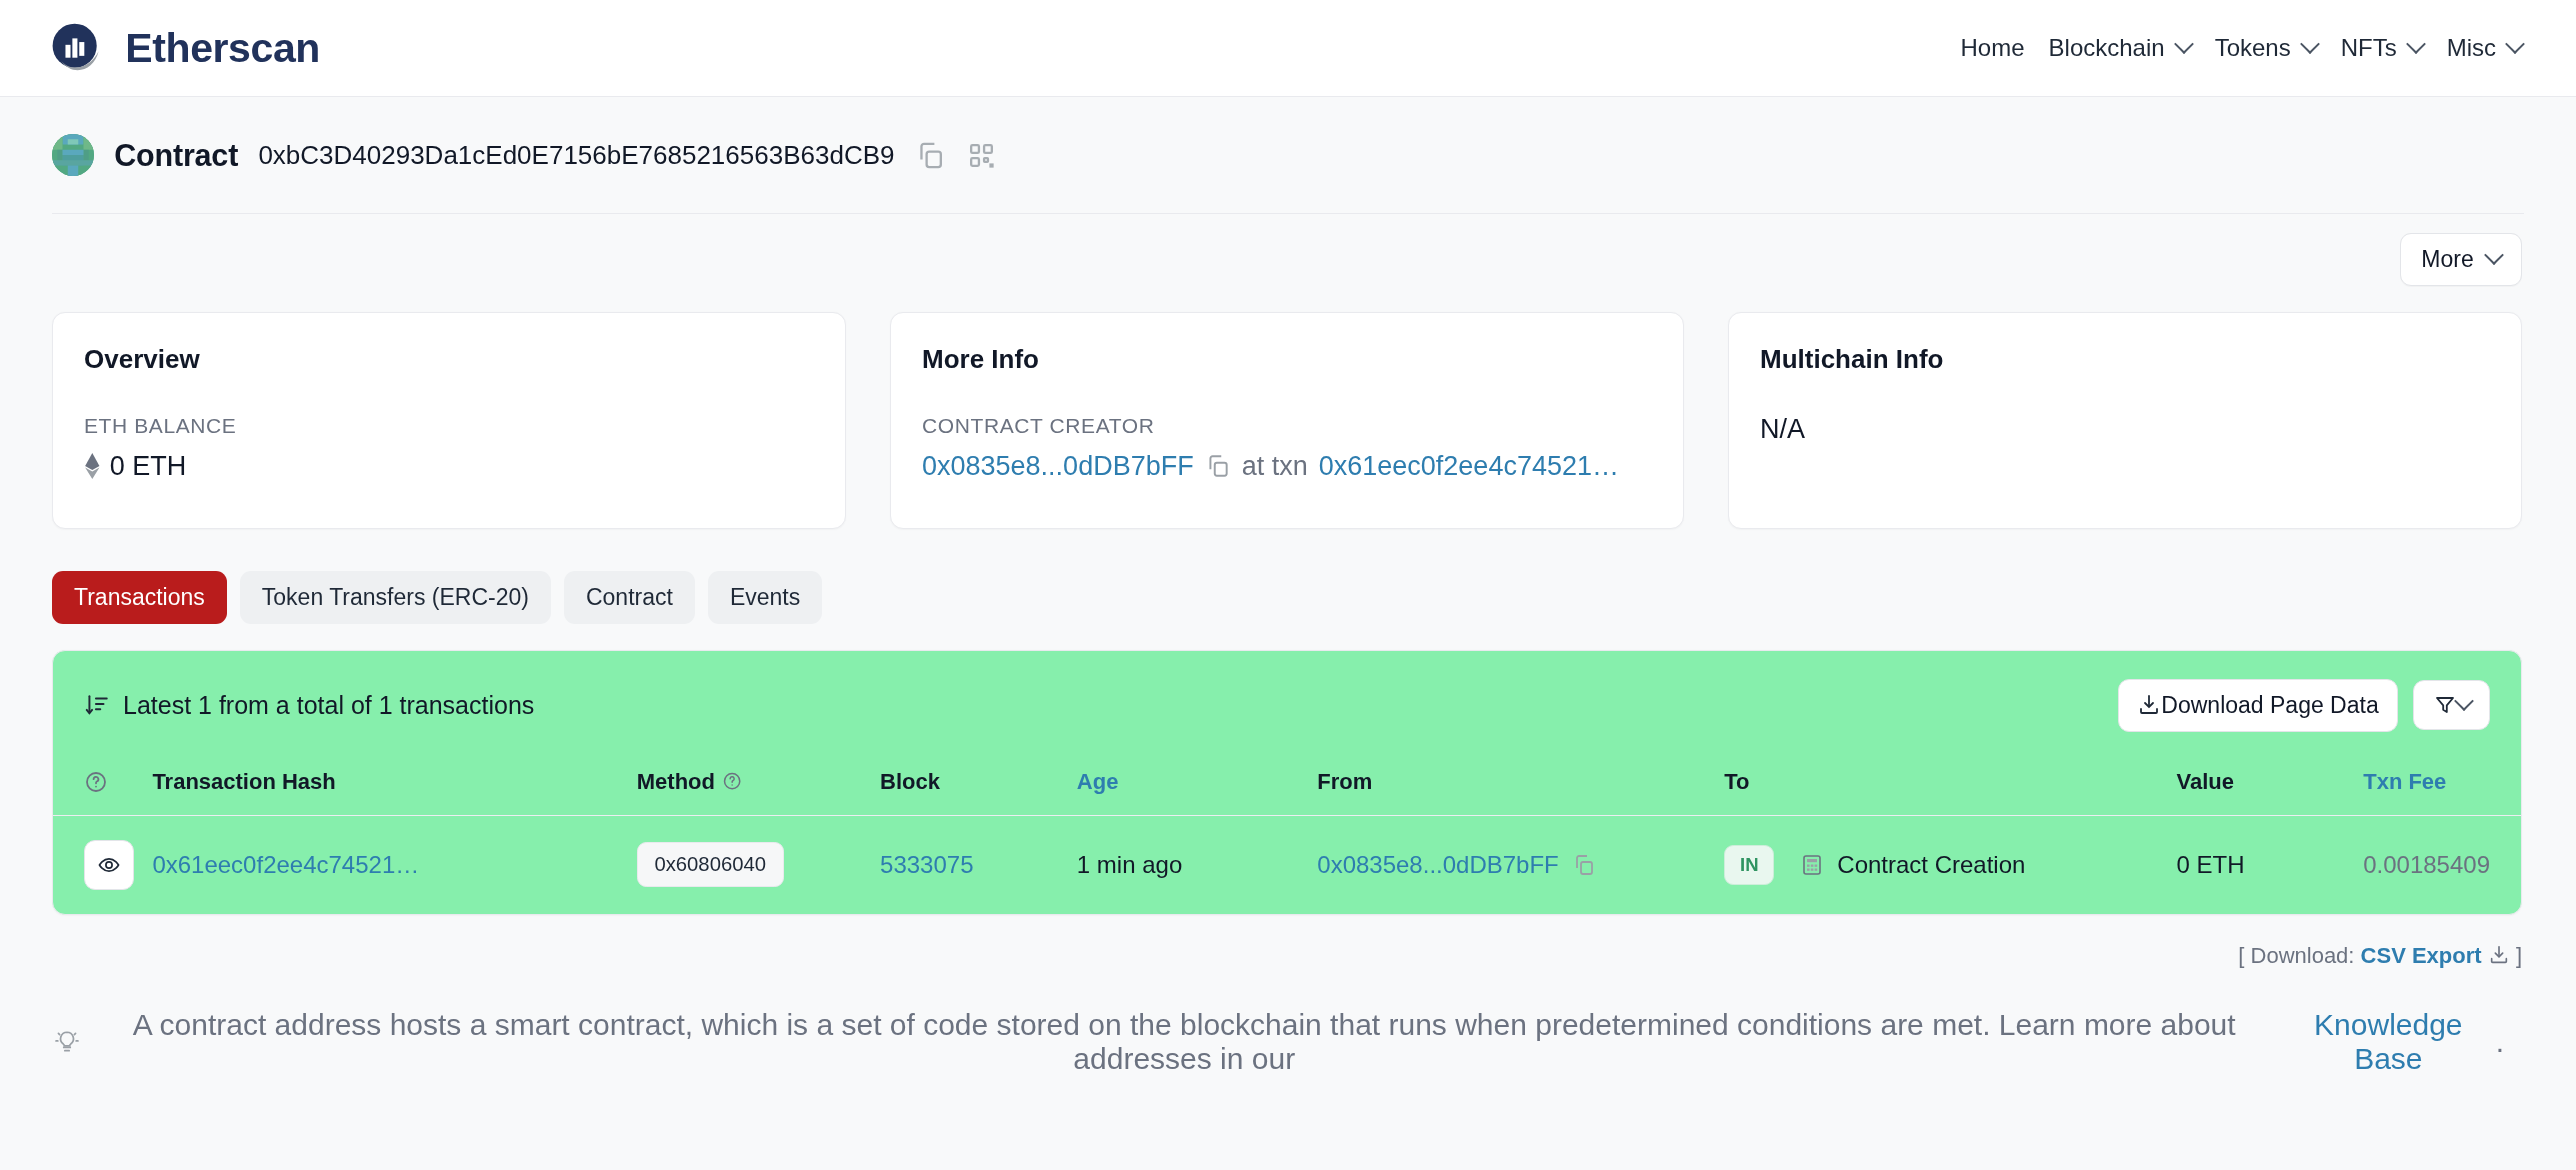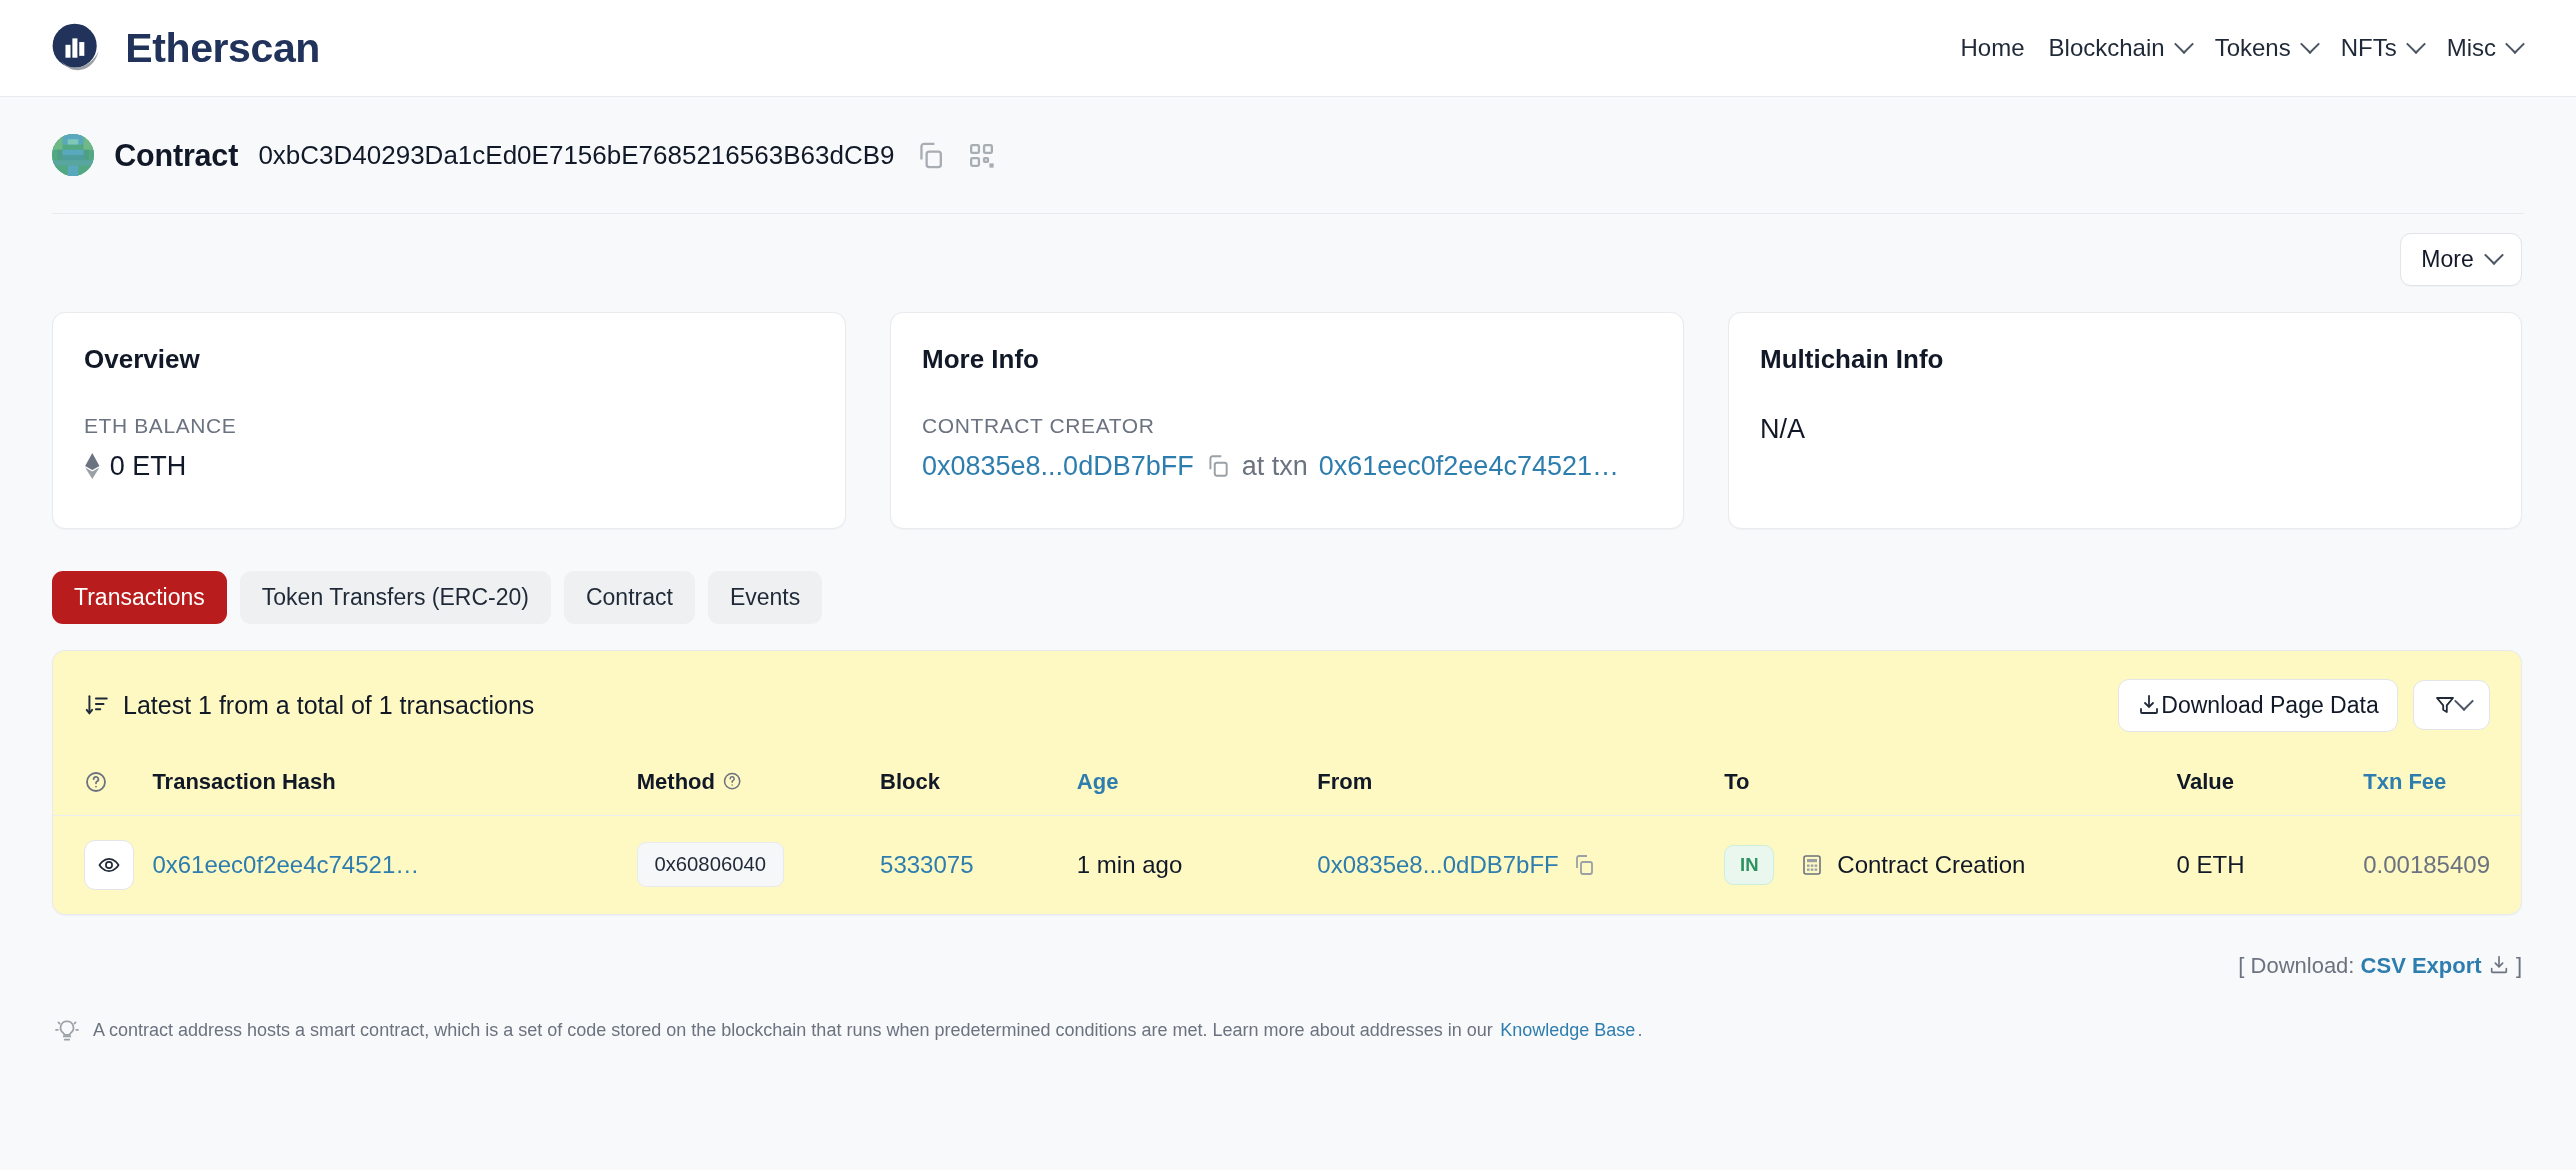--- a/index.html
+++ b/index.html
@@ -89,21 +89,21 @@
   
   .tabs { display: flex; gap: 13px; padding: 42px 54px 0 52px; }
   .tab {
     border-radius: 11px; padding: 13px 22px; font-size: 23px;
     background: #eef0f2; color: #1f2937; cursor: pointer; white-space: nowrap;
   }
   .tab.active { background: #b91c1c; color: #ffffff; font-weight: 400; }
 
   
   .panel {
-    margin: 26px 54px 14px 52px; background: #fef9c3;
+    margin: 26px 54px 4px 52px; background: #86efac;
     border: 0.9px solid #e9eaee; border-radius: 13px;
     box-shadow: 0 0.9px 1.8px rgba(16,24,40,.03);
   }
   .panel-head {
     display: flex; align-items: center; justify-content: space-between;
     padding: 28px 31px 24px 31px;
   }
   .panel-head-left { display: flex; align-items: center; gap: 13px; font-size: 25px; color: #111827; }
   .panel-head-right { display: flex; align-items: center; gap: 14.8px; }
   .icon-btn {
@@ -152,21 +152,21 @@
   .fee { color: #6b7280; }
 
   .csv-line {
     text-align: right; padding: 24px 54px 0 0;
     font-size: 22px; color: #6b7280;
   }
   .csv-line .link { font-weight: 700; }
 
   .hint {
     display: flex; align-items: center; gap: 13px;
-    padding: 39px 56px 0 54px; font-size: 18px; color: #6b7280;
+    padding: 39px 72px 0 54px; font-size: 30px; color: #6b7280; text-align: center;
   }
 
   svg { display: block; }
 </style>
 </head>
 <body>
 
 <div class="topbar">
   <div class="brand">
     <span class="logo-mark">

